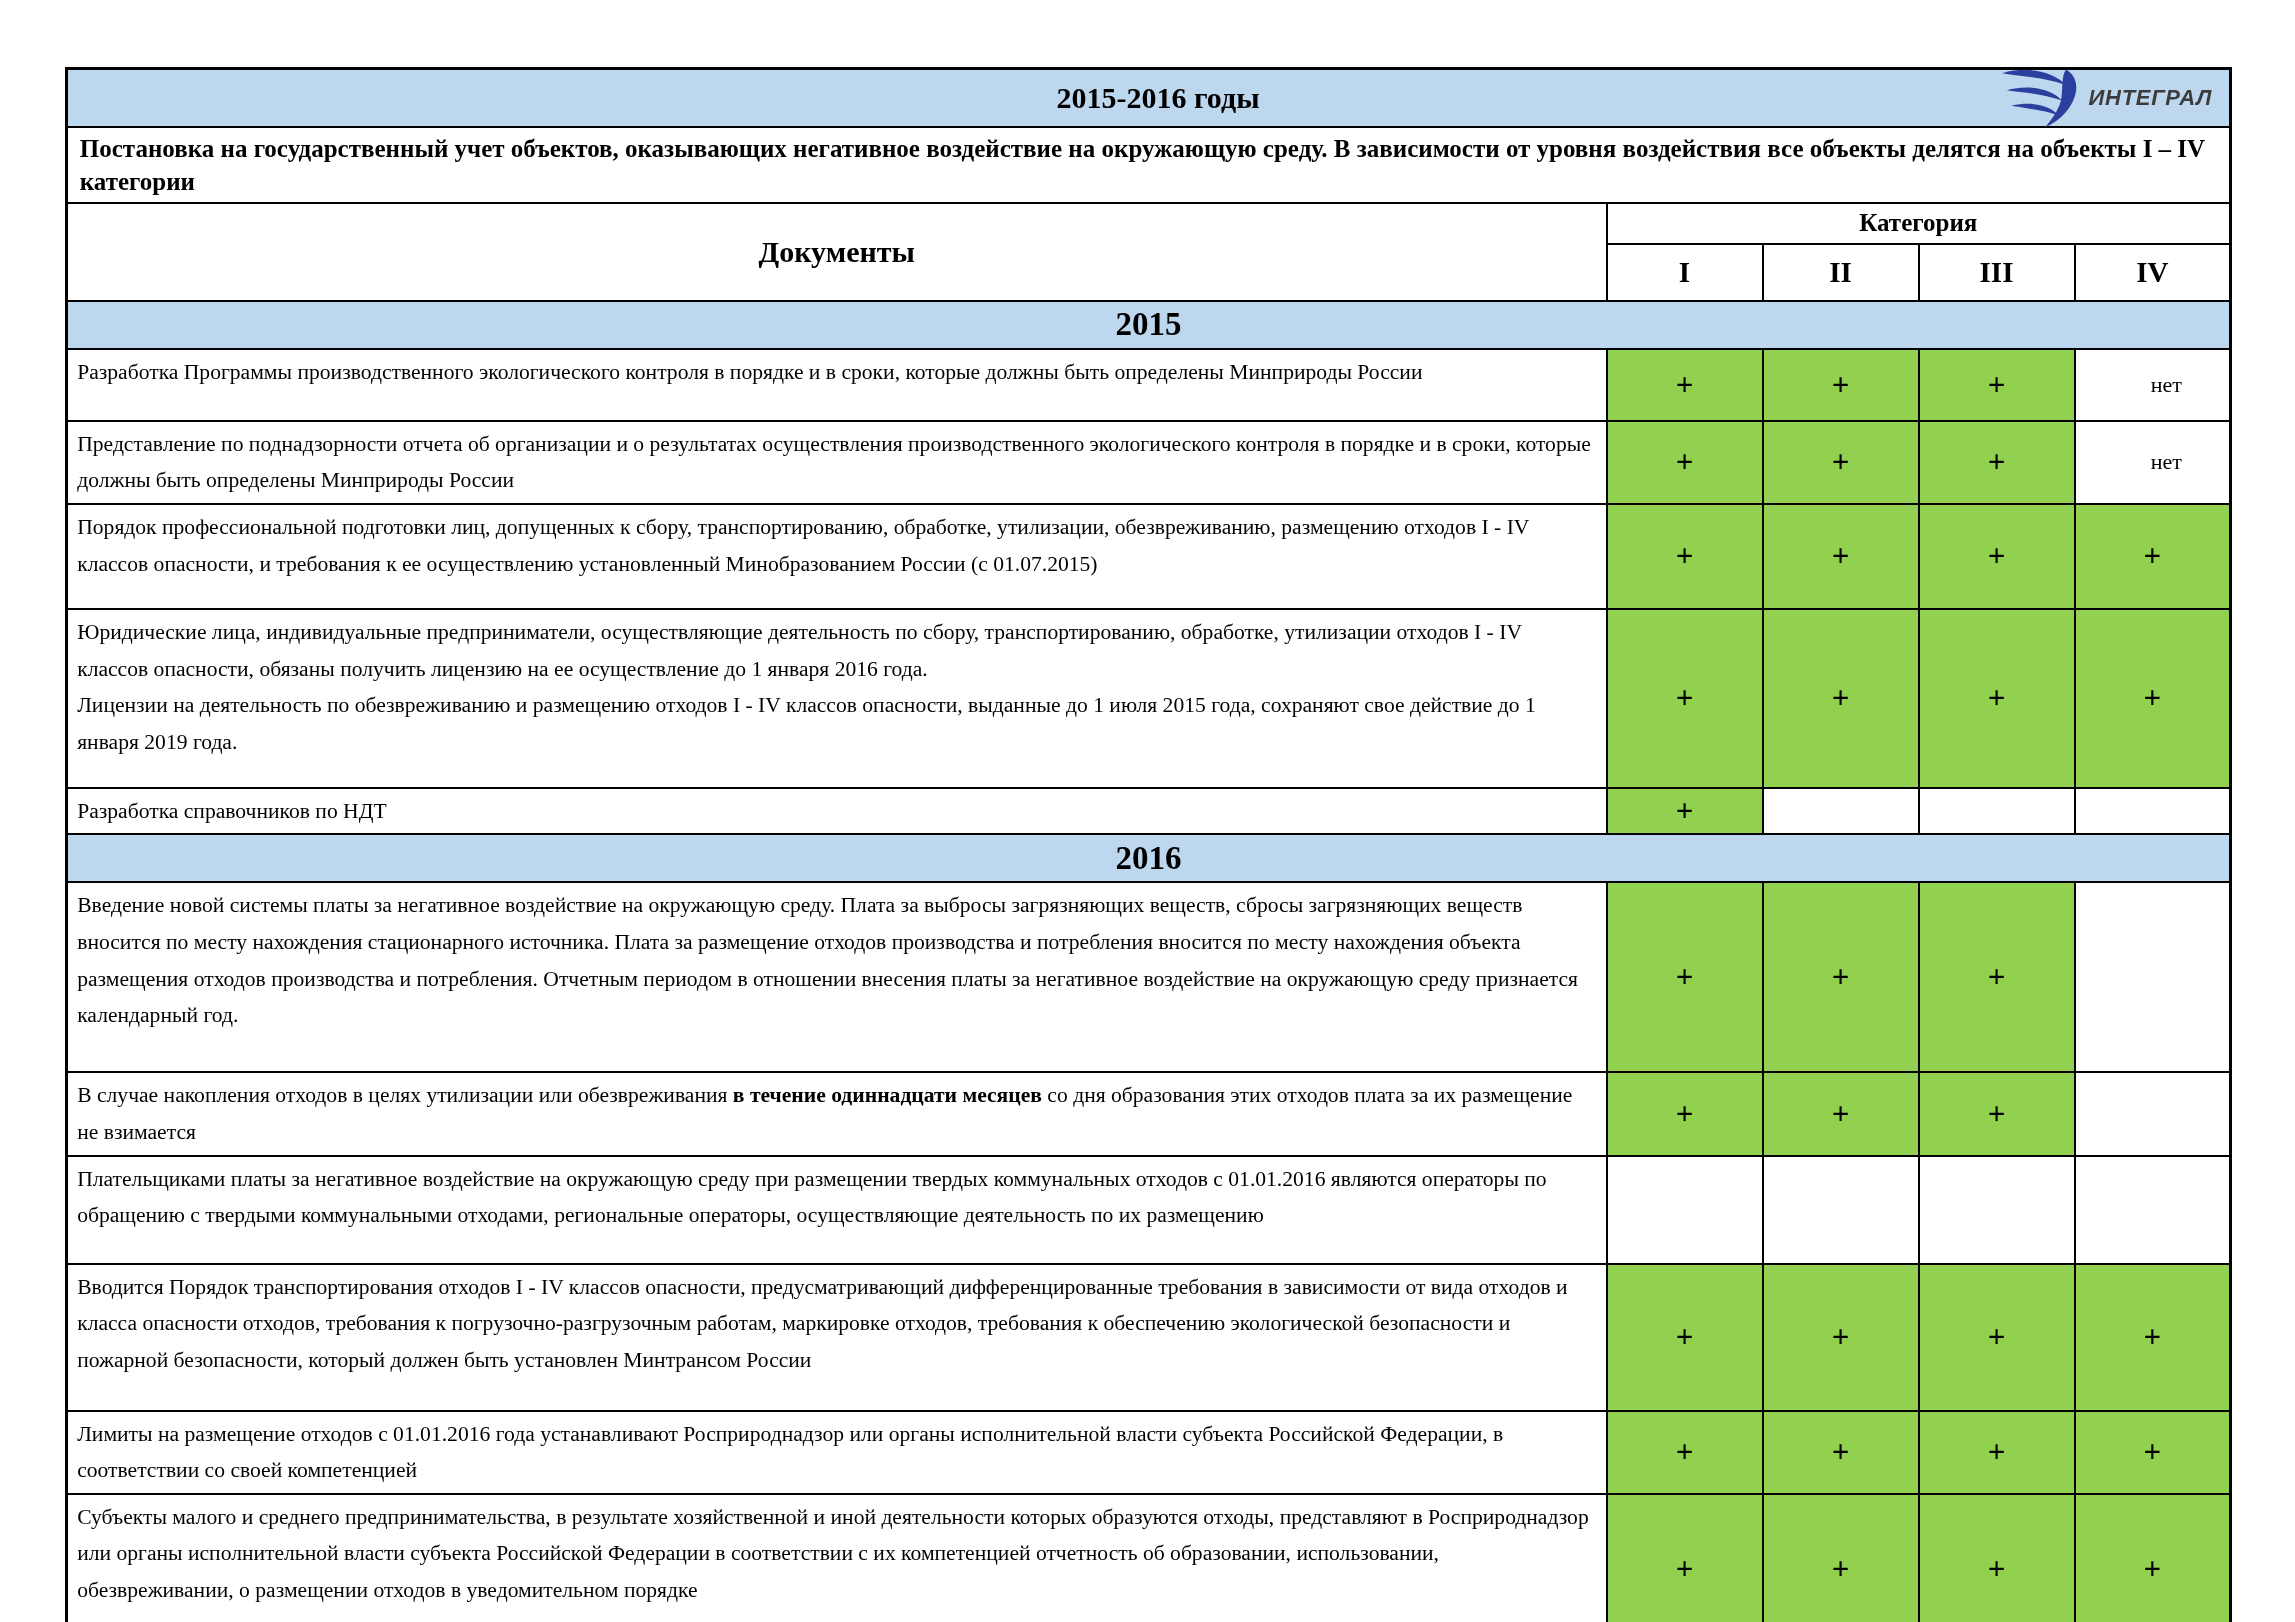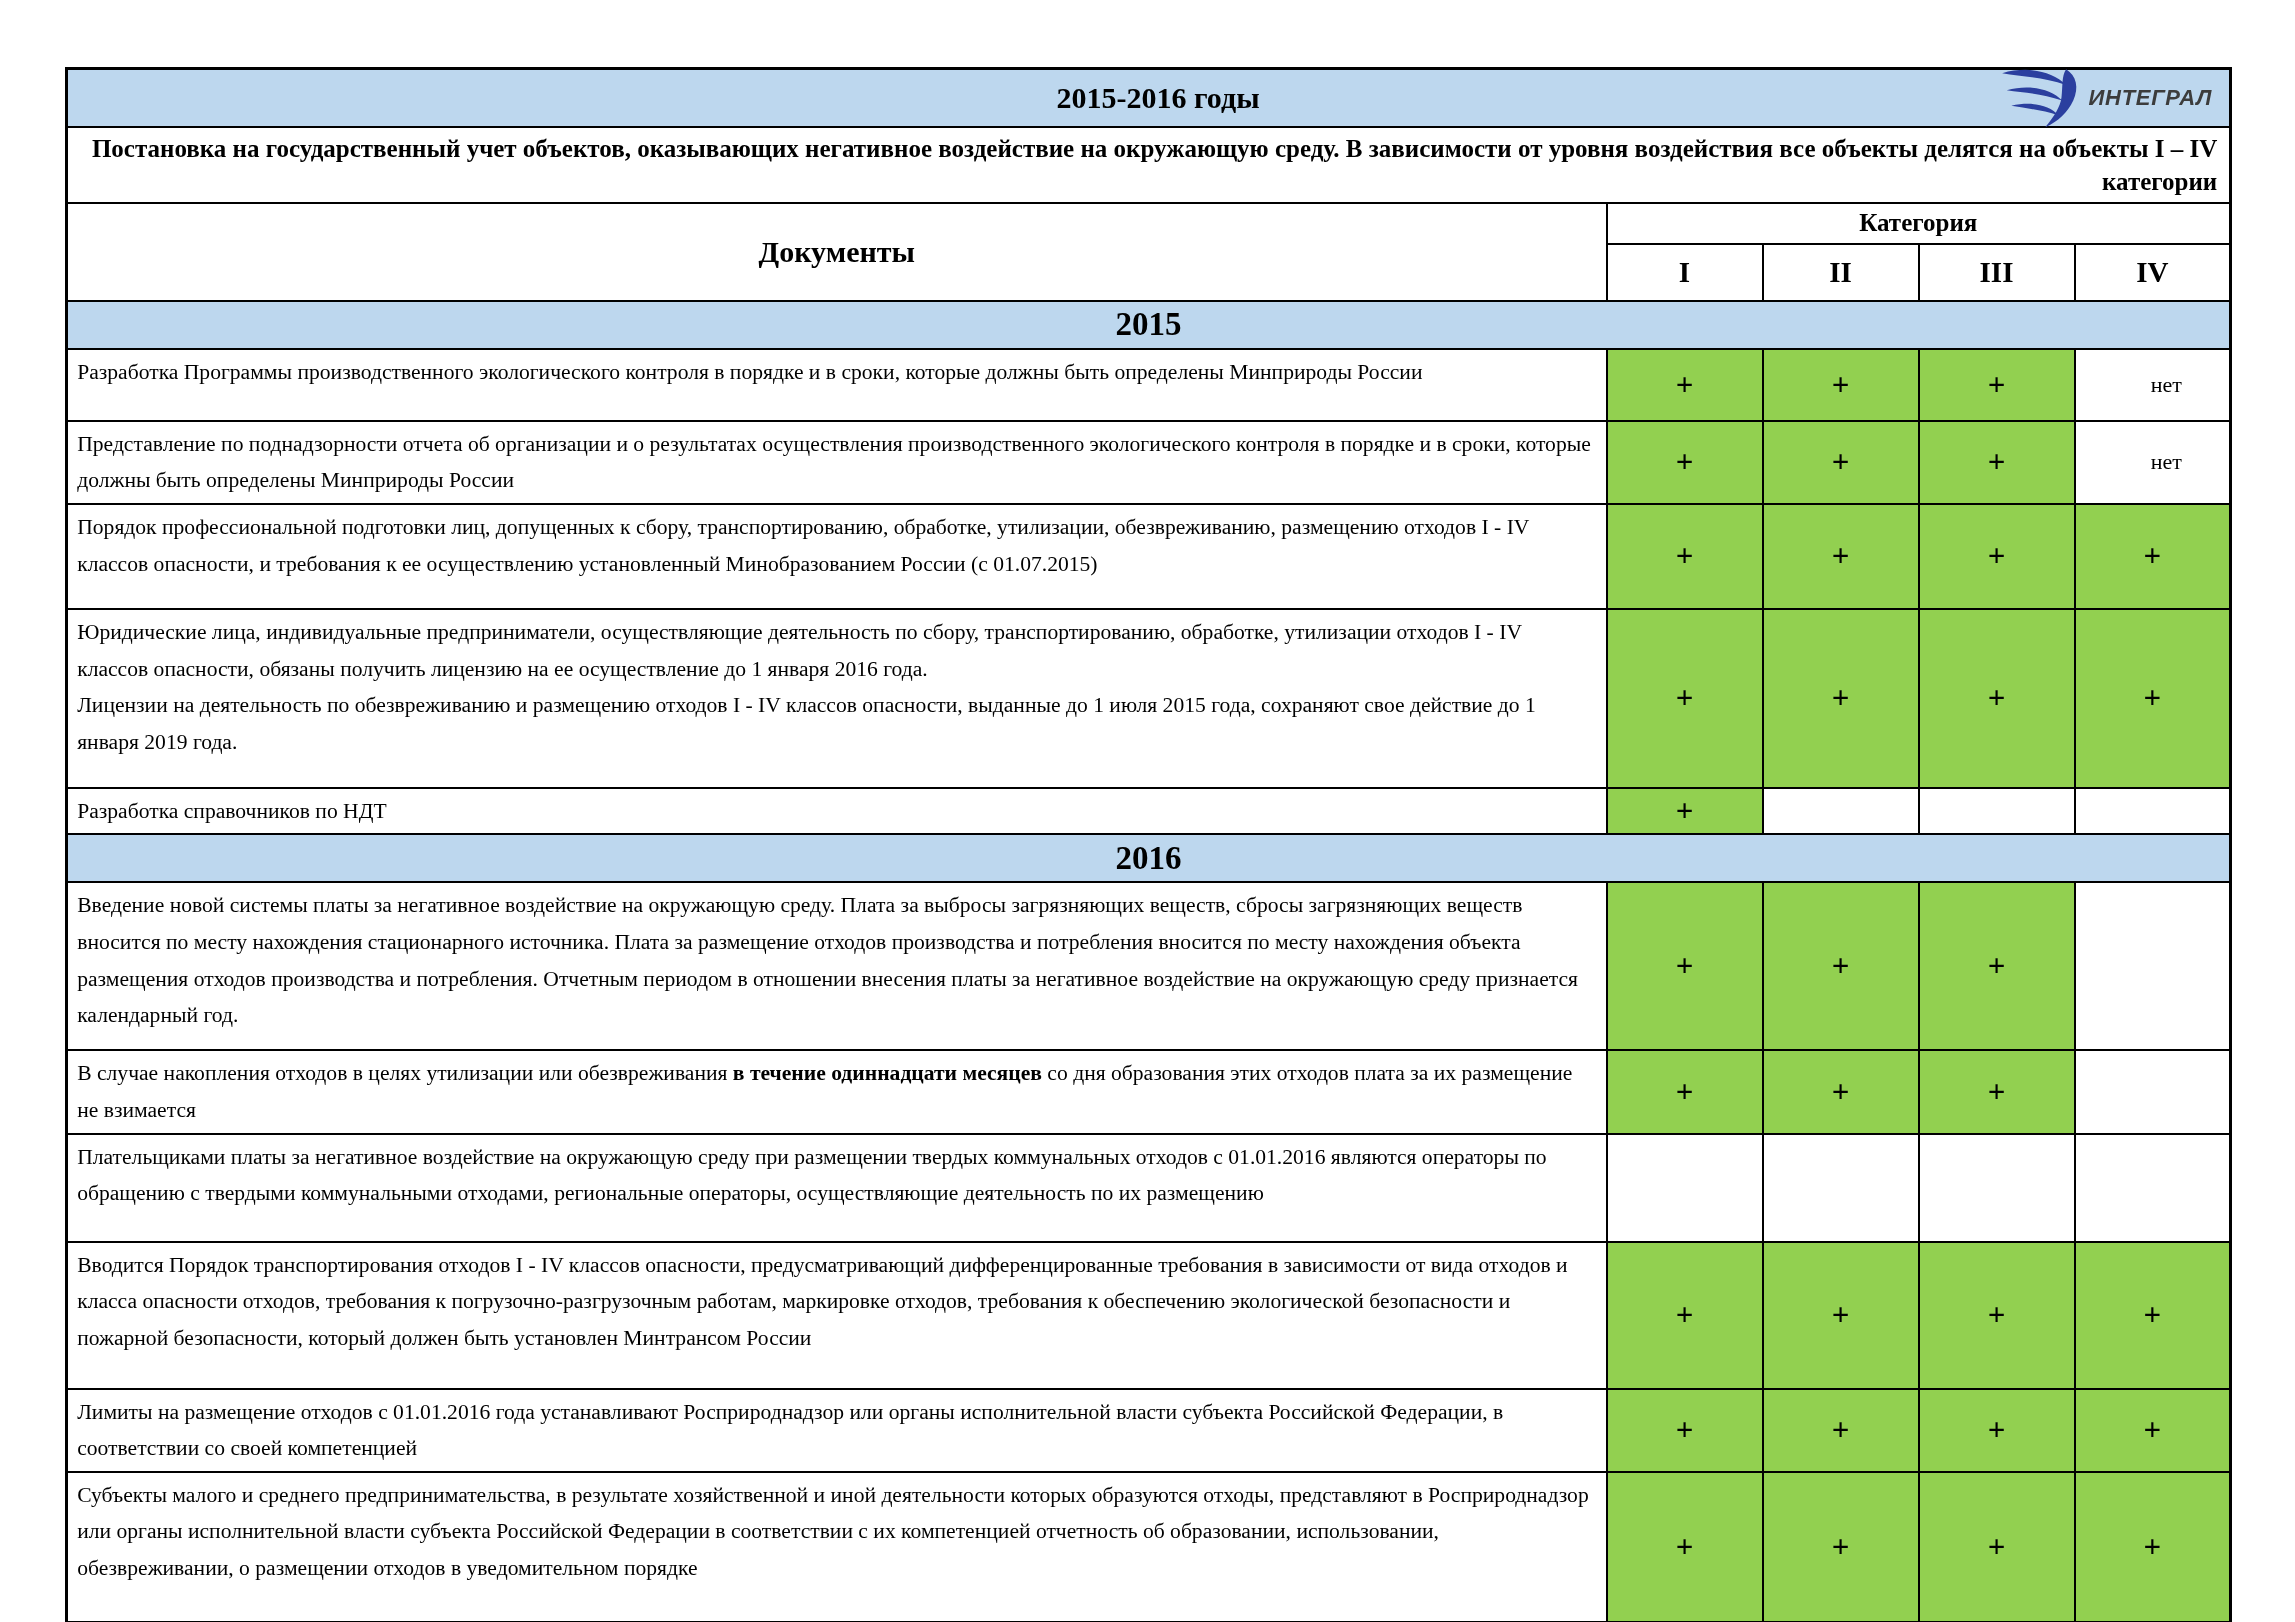--- a/index.html
+++ b/index.html
@@ -40,21 +40,21 @@
   }
   .logo-text{
     font-family:"Liberation Sans", sans-serif;
     font-style:italic;font-weight:700;font-size:22px;
     color:var(--logo_gray);letter-spacing:0.7px;
   }
   
   .subtitle-cell{height:68px;vertical-align:middle;}
   .subtitle-text{
     font-weight:bold;font-size:25px;line-height:1.32;
-    text-align:right;padding:3.9px 11.8px;
+    text-align:left;padding:3.9px 11.8px;
   }
   
   .docs-head{font-weight:bold;font-size:30px;text-align:center;vertical-align:middle;margin-top:19px;}
   .cat-head{height:39px;font-weight:bold;font-size:25px;text-align:center;vertical-align:middle;}
   .cat-num{height:55px;font-weight:bold;font-size:29px;text-align:center;vertical-align:middle;}
   
   .band{
     background:var(--band_blue);height:46px;text-align:center;vertical-align:middle;
     font-weight:bold;font-size:33px;margin-top:46px;
   }
@@ -66,21 +66,21 @@
   .mark{
     text-align:center;vertical-align:middle;
     font-weight:bold;font-size:31px;
   }
   .green{background:var(--cell_green);}
   .no-mark{
     text-align:center;vertical-align:middle;
     font-weight:normal;font-size:22px;padding-left:28px;
   }
   .h110{height:72px;margin-left:20px;} .h160{height:105px;} .h274{height:179px;}
-  .h62{height:41px;margin-top:28px;}  .h290{height:168px;} .h165{height:108px;}
+  .h62{height:41px;margin-top:28px;}  .h290{height:190px;} .h165{height:108px;}
   .h224{height:147px;} .h230{height:151px;}
 </style>
 </head>
 <body>
 
 <div class="page">
   <table class="reg">
     <colgroup>
       <col class="c-doc">
         <col class="c-cat">

